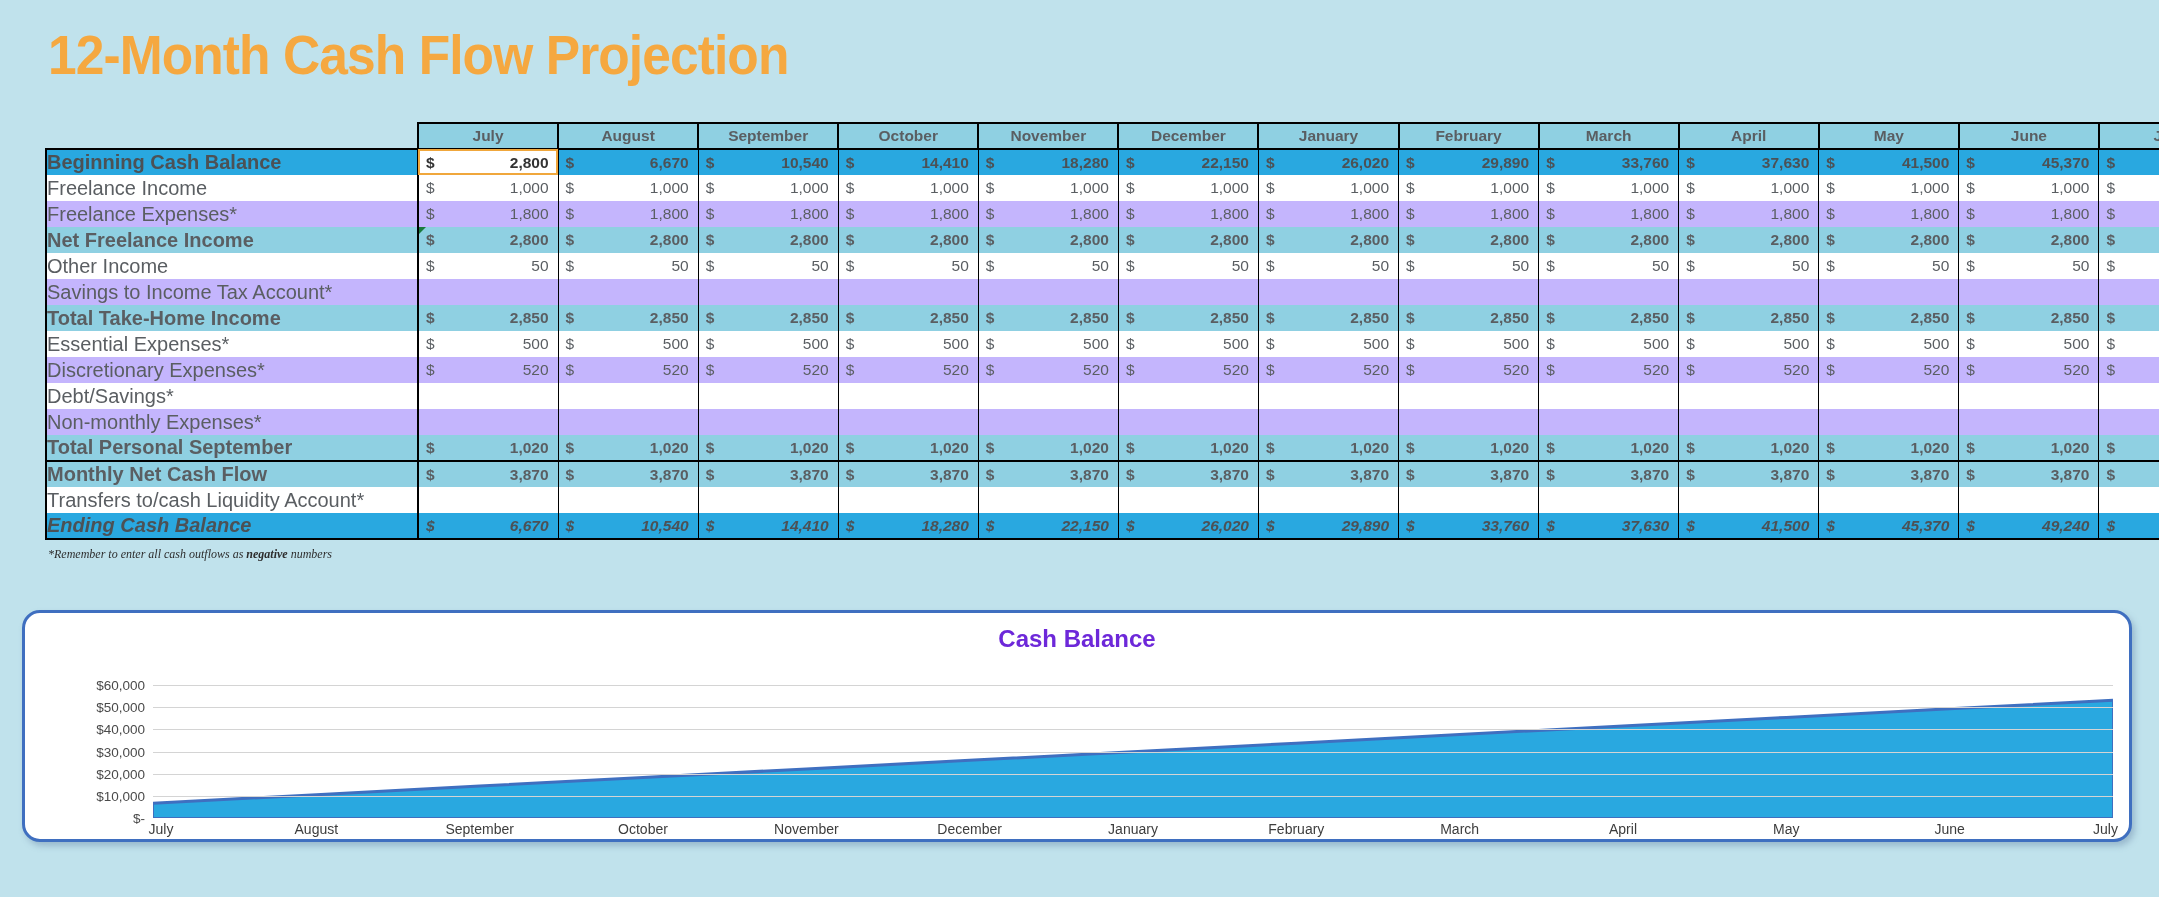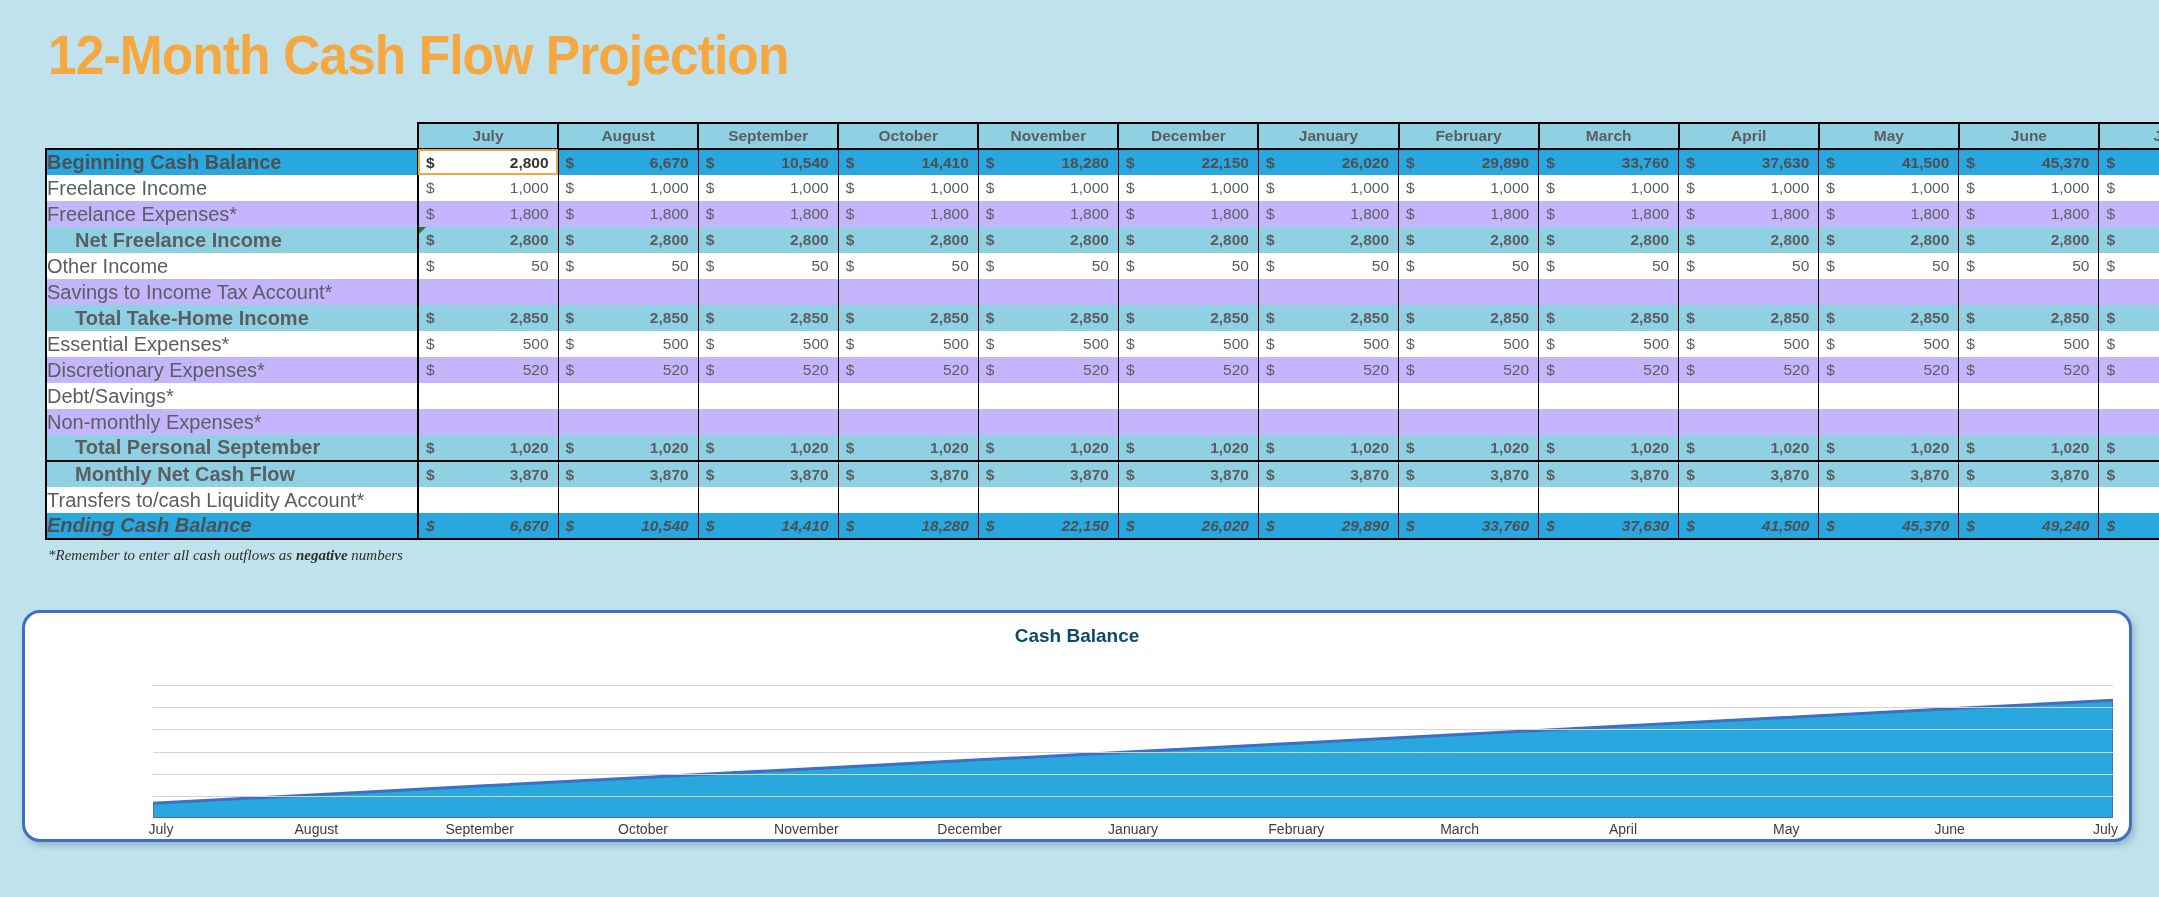--- a/index.html
+++ b/index.html
@@ -70,21 +70,21 @@
     font-size:15.5px;
   }
   td.val .cur{position:absolute;left:7px;top:50%;transform:translateY(-50%);}
   td.val .num{position:absolute;right:9px;top:50%;transform:translateY(-50%);}
   td.val.lastcol{border-right:2px solid #000;}
 
   
   tr.r-white td{background:#ffffff;}
   tr.r-alt td{background:#c4b5fd;}
   tr.r-head td{background:#29a8e0;font-weight:bold;color:#4c5155;}
-  tr.r-sub td{background:#8fd0e2;font-weight:bold;color:#5a5e62;padding-left:28px;}
+  tr.r-sub td{background:#8fd0e2;font-weight:bold;color:#5a5e62;}
 
   tr.first-row td{border-top:2px solid #000;}
   tr.thickline-top td{border-top:2px solid #000;margin-top:44px;}
   tr.last-row td{border-bottom:2px solid #000;font-style:italic;}
 
   
   td.selected{
     background:#ffffff !important;
     outline:2px solid #f0a73c;
     outline-offset:-2px;
@@ -94,40 +94,40 @@
   
   .cmt-marker{
     position:absolute;left:0;top:0;
     width:0;height:0;
     border-top:7px solid #1a7a3c;
     border-right:7px solid transparent;
   }
   
   #footnote{
     position:absolute;left:48px;top:547px;
-    font-size:15px;font-style:italic;color:#2d2d2d;
+    font-size:12px;font-style:italic;color:#2d2d2d;
     font-family:"Liberation Serif", serif;
   }
   #footnote b{font-weight:bold;}
 
   
   #chart-card{
     position:absolute;left:22px;top:610px;
     width:2110px;height:232px;
     background:#ffffff;
     border:3px solid #3f6fc0;
     border-radius:18px;
     box-shadow:3px 4px 6px rgba(80,110,150,0.35);
     box-sizing:border-box;
     overflow:hidden;
   }
   #chart-title{
     position:absolute;top:12px;left:0;width:100%;
     text-align:center;
-    font-size:19px;font-weight:bold;color:#0c4a6e;
+    font-size:24px;font-weight:bold;color:#6d28d9;
     font-family:"Liberation Sans", sans-serif;
   }
   #plot{
     position:absolute;left:128px;top:72px;
     width:1960px;height:133px;
   }
   .gridline{
     position:absolute;left:0;width:100%;height:1px;background:#d4d4d4;
   }
   .ytick{
@@ -857,20 +857,29 @@
       </tbody>
   </table>
 </div>
 
 <div id="footnote">
   <span>*Remember to enter all cash outflows as </span><b>negative</b><span> numbers</span>
 </div>
 
 <div id="chart-card">
   <div id="chart-title">Cash Balance</div>
+  <div id="yaxis">
+      <div class="ytick" style="top: 0px;">$60,000</div>
+      <div class="ytick" style="top: 22.1667px;">$50,000</div>
+      <div class="ytick" style="top: 44.3333px;">$40,000</div>
+      <div class="ytick" style="top: 66.5px;">$30,000</div>
+      <div class="ytick" style="top: 88.6667px;">$20,000</div>
+      <div class="ytick" style="top: 110.833px;">$10,000</div>
+      <div class="ytick" style="top: 133px;">$-</div>
+    </div>
   <div id="plot">
     <svg class="area" id="area-svg" width="1960" height="133">
         <polygon points="0,133 0.00,118.21 163.33,109.64 326.67,101.06 490.00,92.48 653.33,83.90 816.67,75.32 980.00,66.74 1143.33,58.17 1306.67,49.59 1470.00,41.01 1633.33,32.43 1796.67,23.85 1960.00,15.27 1960,133" fill="#29a8e0"></polygon>
         <polyline points="0.00,118.21 163.33,109.64 326.67,101.06 490.00,92.48 653.33,83.90 816.67,75.32 980.00,66.74 1143.33,58.17 1306.67,49.59 1470.00,41.01 1633.33,32.43 1796.67,23.85 1960.00,15.27" fill="none" stroke="#3f6fc0" stroke-width="3"></polyline>
         <line x1="0" y1="133" x2="1960" y2="133" stroke="#3f6fc0" stroke-width="2"></line>
         <line x1="0" y1="118.21483333333333" x2="0" y2="133" stroke="#3f6fc0" stroke-width="2"></line>
         <line x1="1960" y1="15.272833333333338" x2="1960" y2="133" stroke="#3f6fc0" stroke-width="2"></line>
       </svg>
   <div class="gridline" style="top: 0px;"></div>
       <div class="gridline" style="top: 22.1667px;"></div>

